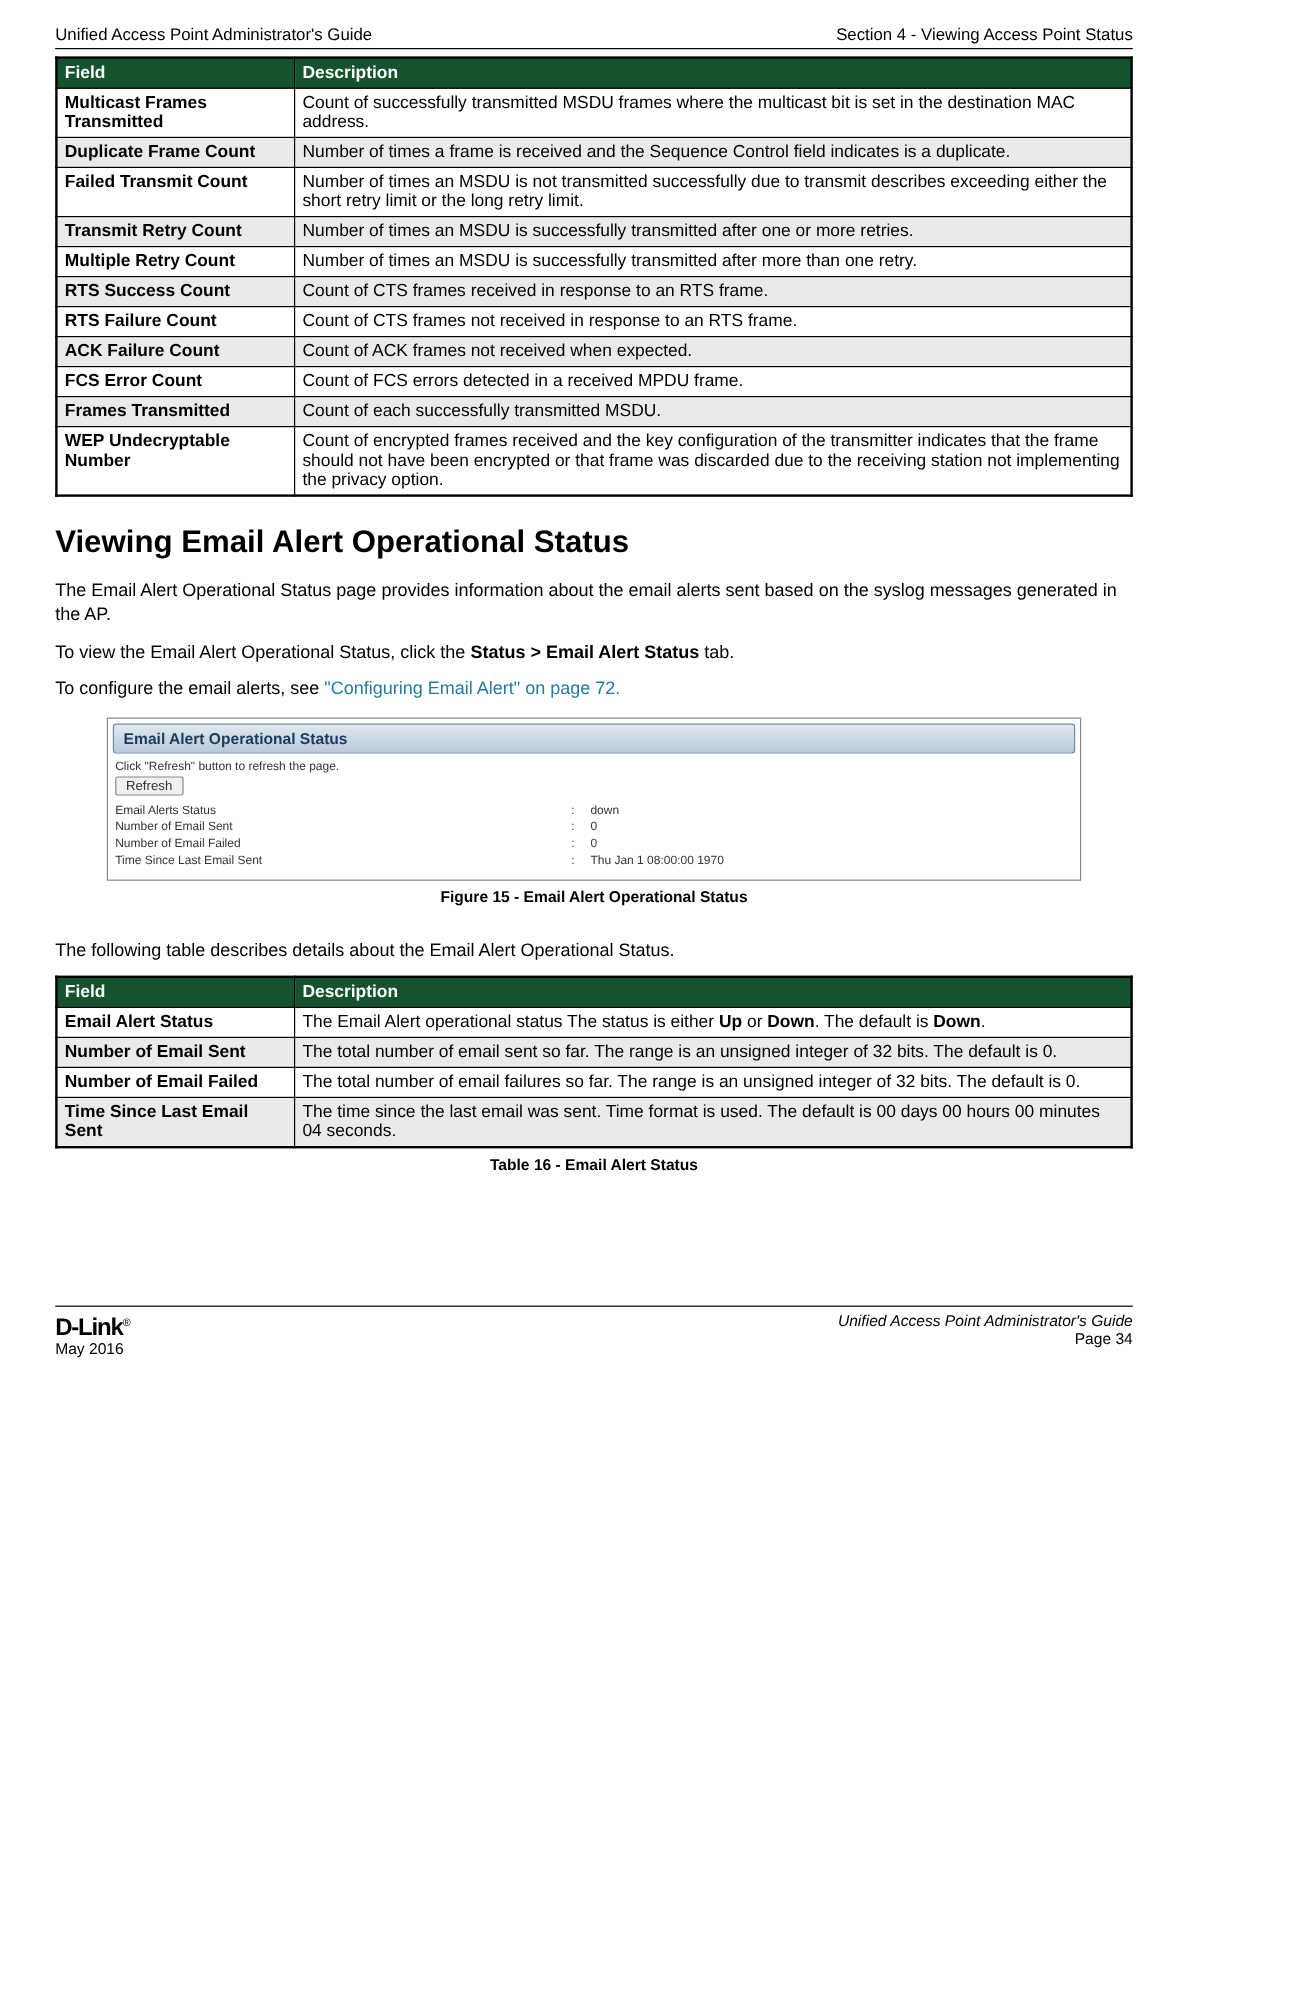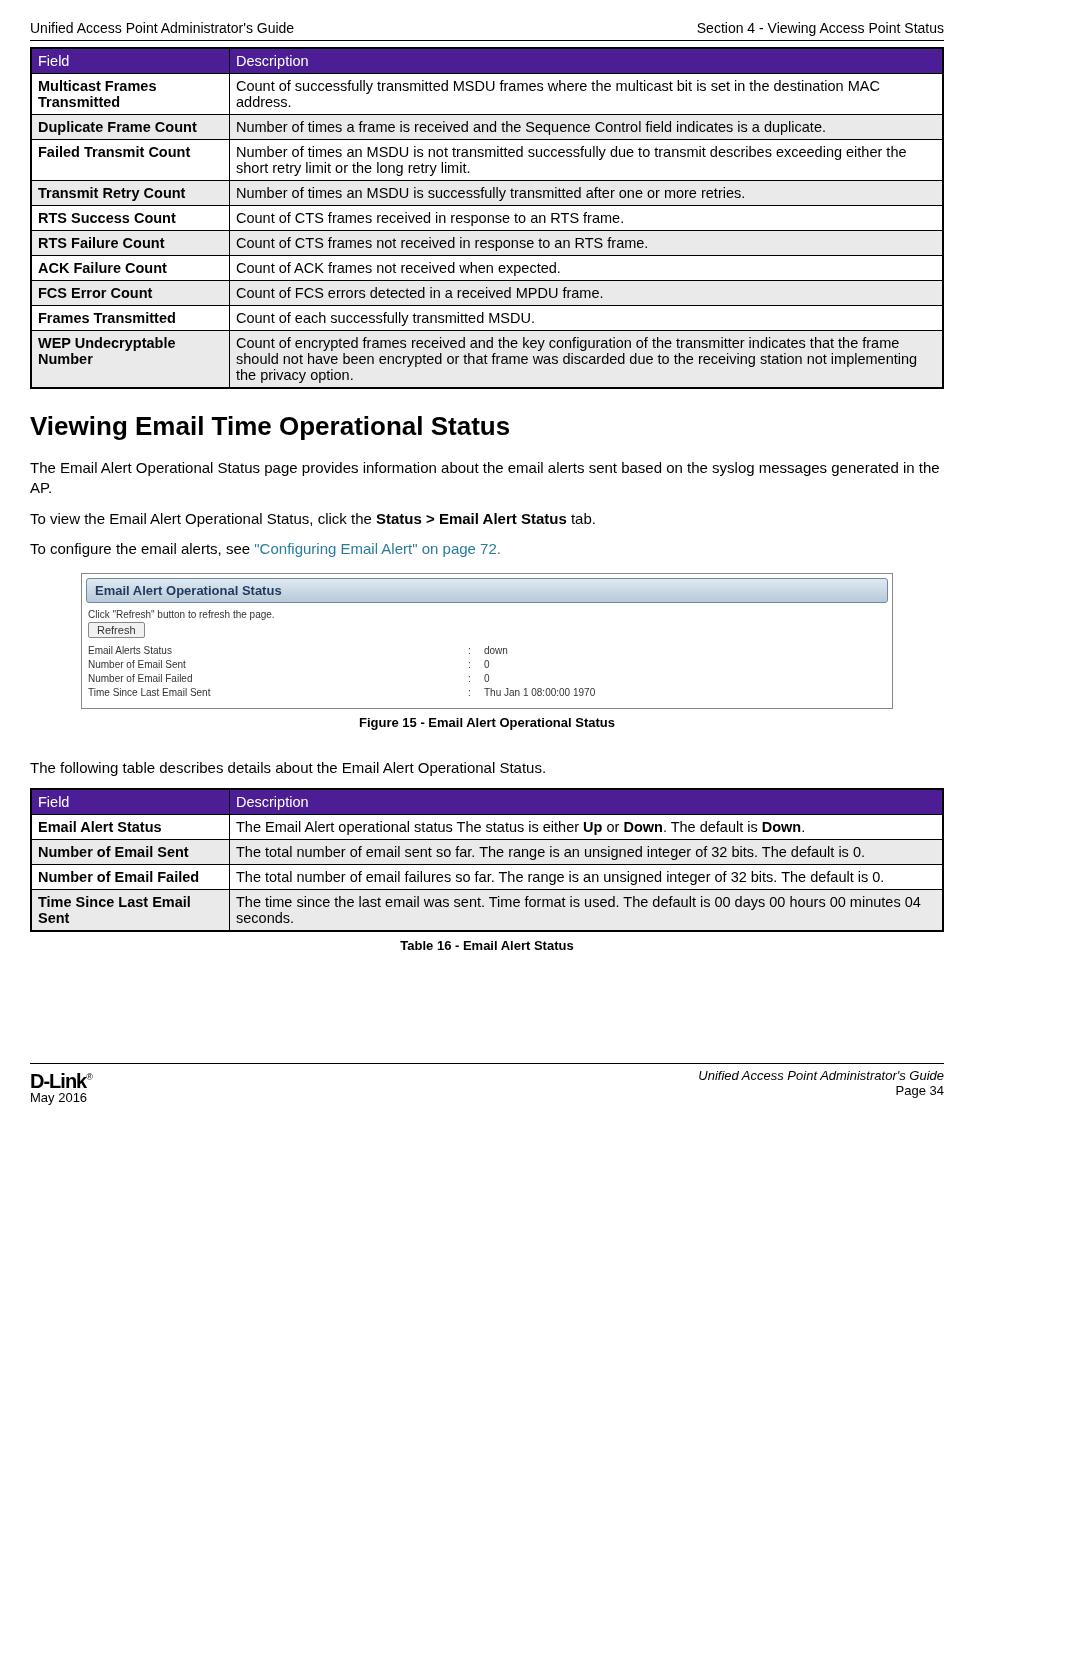--- a/index.html
+++ b/index.html
@@ -4,21 +4,21 @@
 <style>
   body {
     margin: 0;
     padding: 0;
     font-family: Arial, Helvetica, sans-serif;
     background: #fff;
     color: #000;
     width: 1090px;
   }
   .page {
-    padding: 20px 30px 30px 30px;
+    padding: 20px 30px 30px 46px;
     box-sizing: border-box;
     width: 974px;
   }
   .page-header {
     display: flex;
     justify-content: space-between;
     font-size: 14px;
     border-bottom: 1px solid #000;
     padding-bottom: 4px;
     margin-bottom: 6px;
@@ -29,23 +29,23 @@
     border: 2px solid #000;
     font-size: 14.5px;
   }
   table.field-table th, table.field-table td {
     border: 1px solid #000;
     padding: 4px 6px;
     text-align: left;
     vertical-align: top;
   }
   table.field-table thead th {
-    background: #4c1d95;
+    background: #14532d;
     color: #fff;
-    font-weight: normal;
+    font-weight: bold;
   }
   table.field-table tbody tr:nth-child(odd) td:first-child { font-weight: bold; }
   table.field-table tbody tr:nth-child(even) td:first-child { font-weight: bold; }
   table.field-table tbody tr:nth-child(even) { background: #eaeaea; }
   table.field-table tbody tr:nth-child(odd)  { background: #ffffff; }
   table.field-table td:first-child { width: 185px; }
   .caption {
     text-align: center;
     font-weight: bold;
     font-size: 13px;
@@ -161,20 +161,24 @@
         </tr>
       <tr>
           <td>Failed Transmit Count</td>
           <td>Number of times an MSDU is not transmitted successfully due to transmit describes exceeding either the short retry limit or the long retry limit.</td>
         </tr>
       <tr>
           <td>Transmit Retry Count</td>
           <td>Number of times an MSDU is successfully transmitted after one or more retries.</td>
         </tr>
       <tr>
+          <td>Multiple Retry Count</td>
+          <td>Number of times an MSDU is successfully transmitted after more than one retry.</td>
+        </tr>
+      <tr>
           <td>RTS Success Count</td>
           <td>Count of CTS frames received in response to an RTS frame.</td>
         </tr>
       <tr>
           <td>RTS Failure Count</td>
           <td>Count of CTS frames not received in response to an RTS frame.</td>
         </tr>
       <tr>
           <td>ACK Failure Count</td>
           <td>Count of ACK frames not received when expected.</td>
@@ -187,21 +191,21 @@
           <td>Frames Transmitted</td>
           <td>Count of each successfully transmitted MSDU.</td>
         </tr>
       <tr>
           <td>WEP Undecryptable Number</td>
           <td>Count of encrypted frames received and the key configuration of the transmitter indicates that the frame should not have been encrypted or that frame was discarded due to the receiving station not implementing the privacy option.</td>
         </tr>
     </tbody>
   </table>
 
-  <h2 class="section-title">Viewing Email Time Operational Status</h2>
+  <h2 class="section-title">Viewing Email Alert Operational Status</h2>
 
   <p class="body">The Email Alert Operational Status page provides information about the email alerts sent based on the syslog messages generated in the AP.</p>
 
   <p class="body">
     <span>To view the Email Alert Operational Status, click the </span><b>Status &gt; Email Alert Status</b><span> tab.</span>
   </p>
 
   <p class="body">
     <span>To configure the email alerts, see </span><span class="link">"Configuring Email Alert" on page 72.</span>
   </p>

